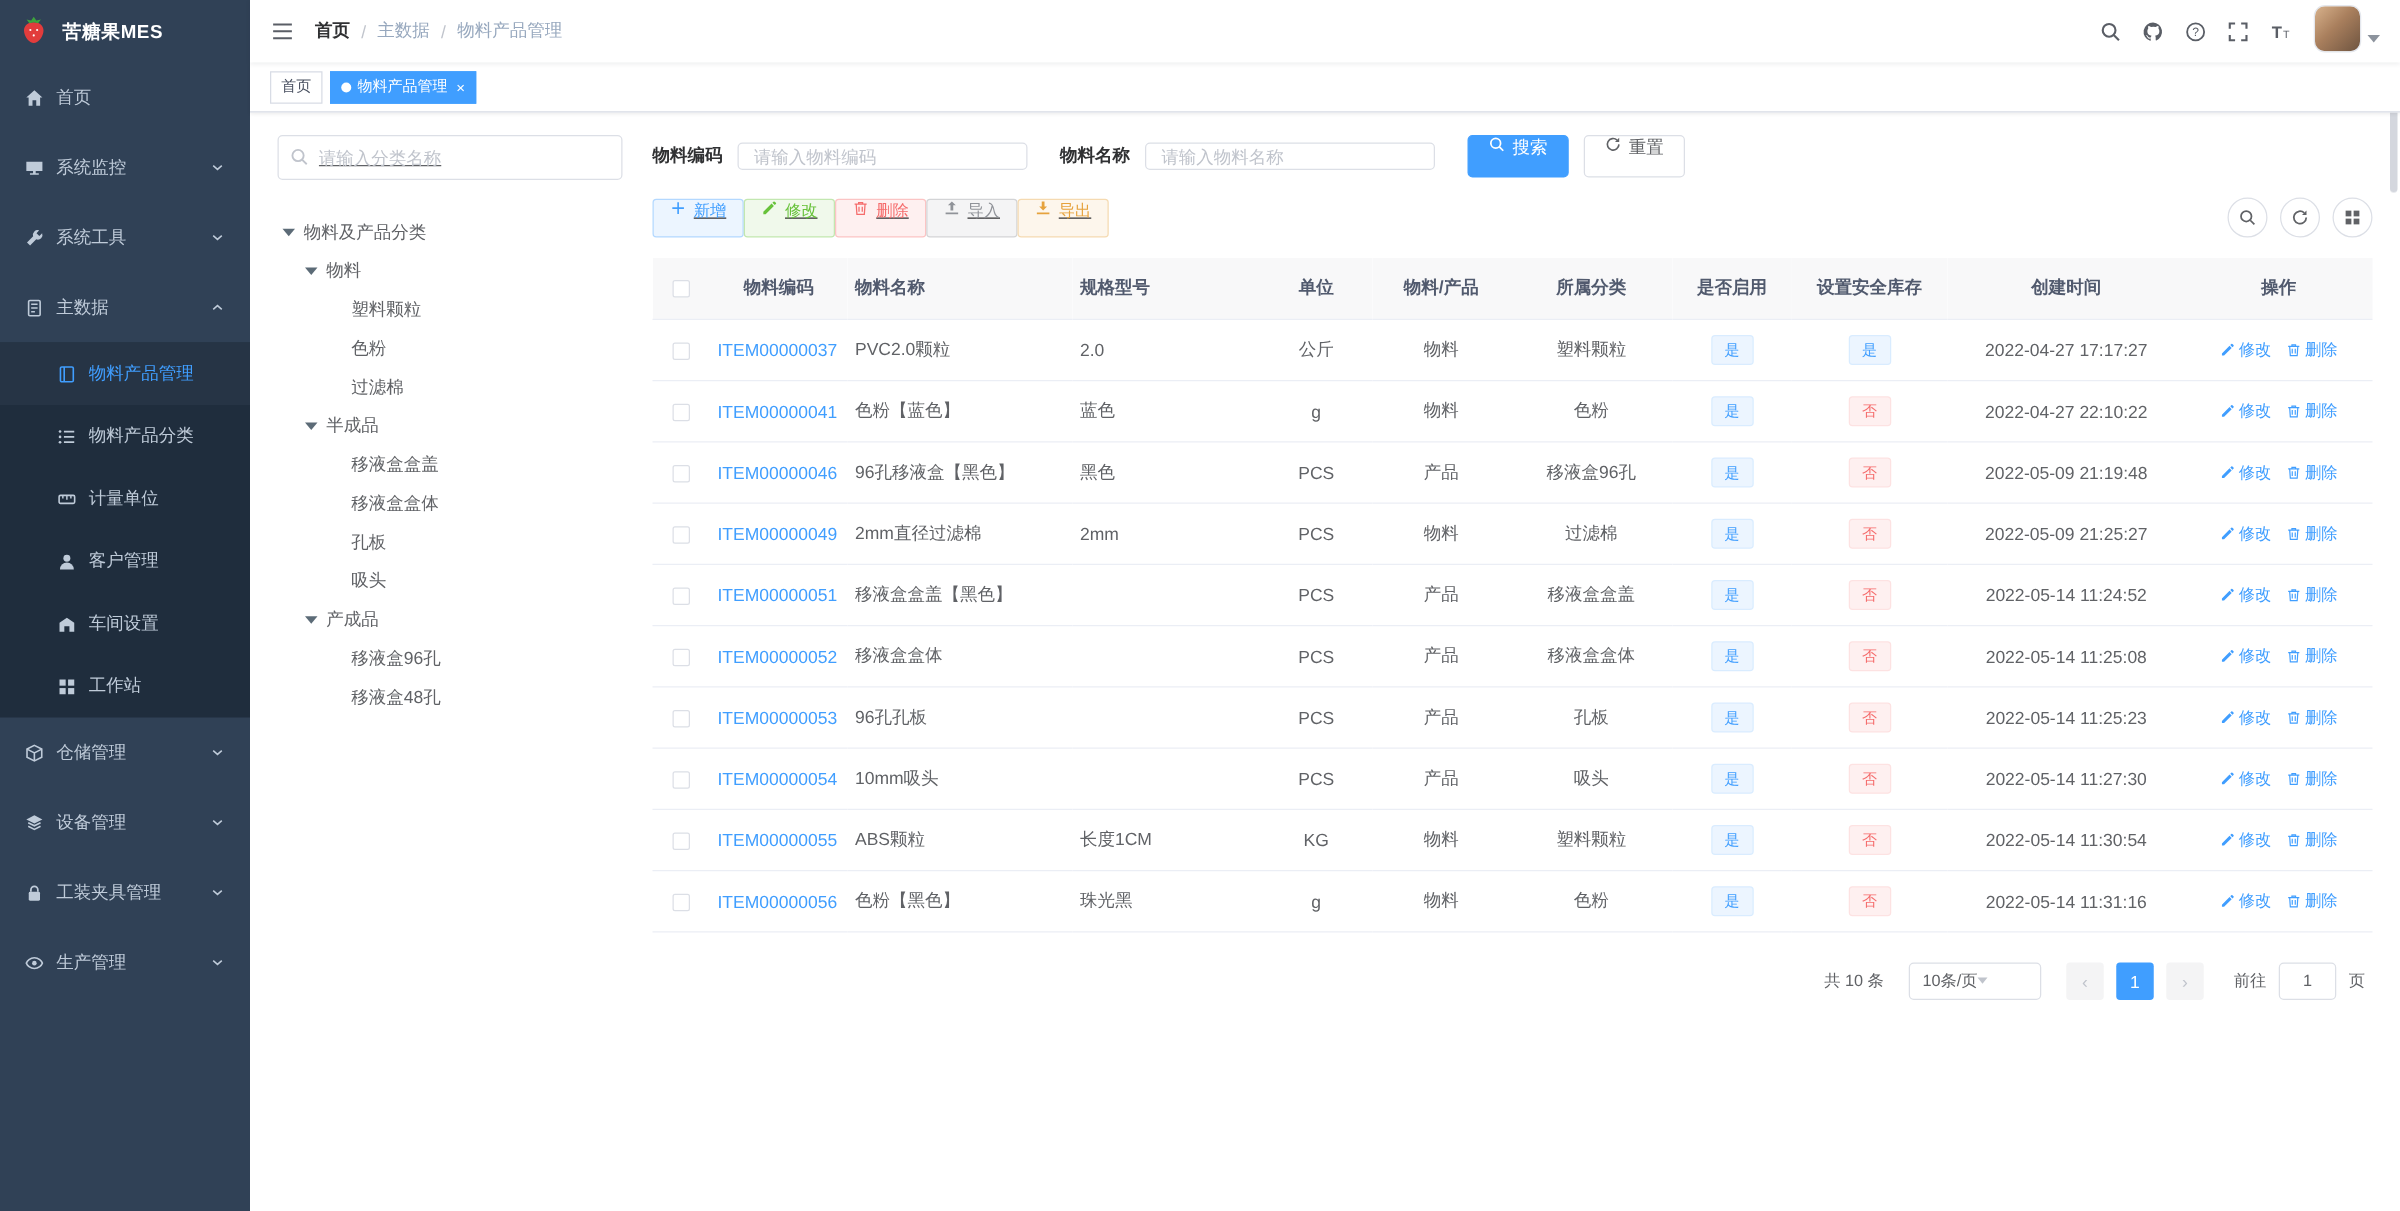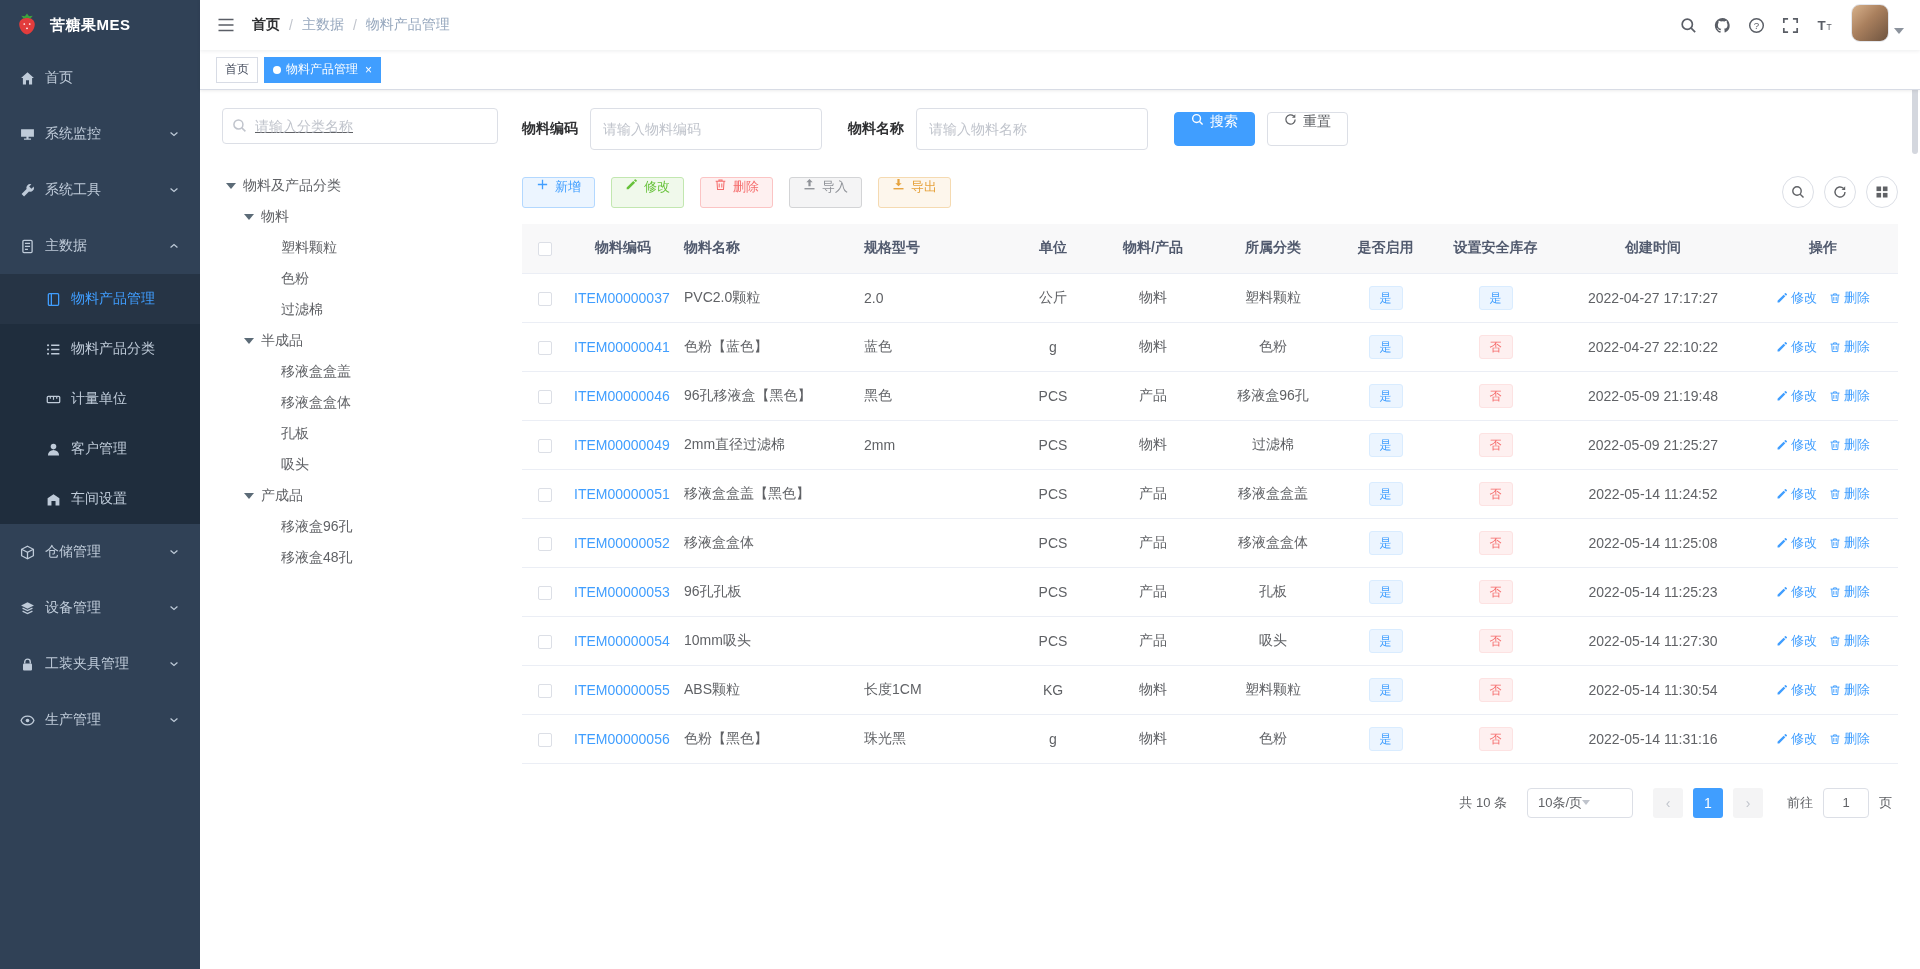--- a/index.html
+++ b/index.html
@@ -53,28 +53,28 @@
   .tree-search .s-icon{position:absolute;left:10px;top:10px;width:15px;height:15px;color:#c0c4cc;display:inline-flex;}
   .tree-search .s-icon svg{width:15px;height:15px;}
   .tree{margin-top:26px;font-size:14px;color:#606266;}
   .tree-node{display:flex;align-items:center;height:31px;cursor:pointer;}
   .tree-node .caret{width:0;height:0;border:5px solid transparent;border-top:6px solid #5c6b77;margin:5px 7px 0 0;flex:none;}
   .tree-node .caret-spacer{width:12px;margin-right:7px;flex:none;}
 
   .right-panel{flex:1;min-width:0;display:flex;flex-direction:column;}
   .filter-row{display:flex;align-items:center;}
   .filter-label{font-weight:700;color:#303133;font-size:14px;margin-right:12px;white-space:nowrap;}
-  .filter-input{width:232px;height:42px;border:1px solid #dcdfe6;border-radius:4px;padding:0 12px;font-size:14px;color:#606266;outline:none;margin-right:26px;}
+  .filter-input{width:232px;height:22px;border:1px solid #dcdfe6;border-radius:4px;padding:0 12px;font-size:14px;color:#606266;outline:none;margin-right:26px;}
   .filter-input::placeholder{color:#c0c4cc;}
   .btn{display:inline-flex;align-items:flex-start;justify-content:center;gap:6px;height:34px;padding:0 16px;border-radius:4px;border:1px solid #dcdfe6;background:#fff;color:#606266;font-size:14px;cursor:pointer;white-space:nowrap;}
   .btn svg{width:13px;height:13px;}
   .btn-primary{background:#409eff;border-color:#409eff;color:#fff;}
   .filter-row .btn{margin-right:12px;}
 
-  .toolbar-row{display:flex;align-items:center;margin-top:26px;gap:16px;}
+  .toolbar-row{display:flex;align-items:center;margin-top:16px;gap:0;text-decoration:underline;}
   .btn-sm{height:31px;padding:0 13px;font-size:13px;border-radius:3px;}
   .btn-plain-primary{color:#409eff;background:#ecf5ff;border:1px solid #b3d8ff;}
   .btn-plain-success{color:#67c23a;background:#f0f9eb;border:1px solid #c2e7b0;}
   .btn-plain-danger{color:#f56c6c;background:#fef0f0;border:1px solid #fbc4c4;}
   .btn-plain-info{color:#909399;background:#f4f4f5;border:1px solid #d3d4d6;}
   .btn-plain-warning{color:#e6a23c;background:#fdf6ec;border:1px solid #f5dab1;}
   .toolbar-right{margin-left:auto;display:flex;gap:10px;}
   .icon-circle{width:32px;height:32px;border-radius:50%;border:1px solid #dcdfe6;background:#fff;display:flex;align-items:center;justify-content:center;color:#606266;cursor:pointer;}
   .icon-circle svg{width:14px;height:14px;}
 
@@ -210,20 +210,31 @@
             </span>
             <span>客户管理</span>
           </div>
           <div class="menu-item">
             <span class="icon">
               <svg viewBox="0 0 14 14" fill="currentColor">
                 <path d="M1.5 12.5V5.8L7 2l5.5 3.8v6.7H8.9V8.4H5.1v4.1z"></path>
               </svg>
             </span>
             <span>车间设置</span>
+          </div>
+          <div class="menu-item">
+            <span class="icon">
+              <svg viewBox="0 0 14 14" fill="currentColor">
+                <rect x="1.5" y="1.5" width="4.6" height="4.6"></rect>
+                <rect x="7.9" y="1.5" width="4.6" height="4.6"></rect>
+                <rect x="1.5" y="7.9" width="4.6" height="4.6"></rect>
+                <rect x="7.9" y="7.9" width="4.6" height="4.6"></rect>
+              </svg>
+            </span>
+            <span>工作站</span>
           </div>
         </div>
         <div class="menu-item">
           <span class="icon">
             <svg viewBox="0 0 14 14" fill="currentColor">
               <path d="M7 1.2 12.5 4v6L7 12.8 1.5 10V4z" fill="none" stroke="currentColor" stroke-width="1.2"></path>
               <path d="M1.5 4 7 6.8 12.5 4M7 6.8v6" fill="none" stroke="currentColor" stroke-width="1.2"></path>
             </svg>
           </span>
           <span>仓储管理</span>

